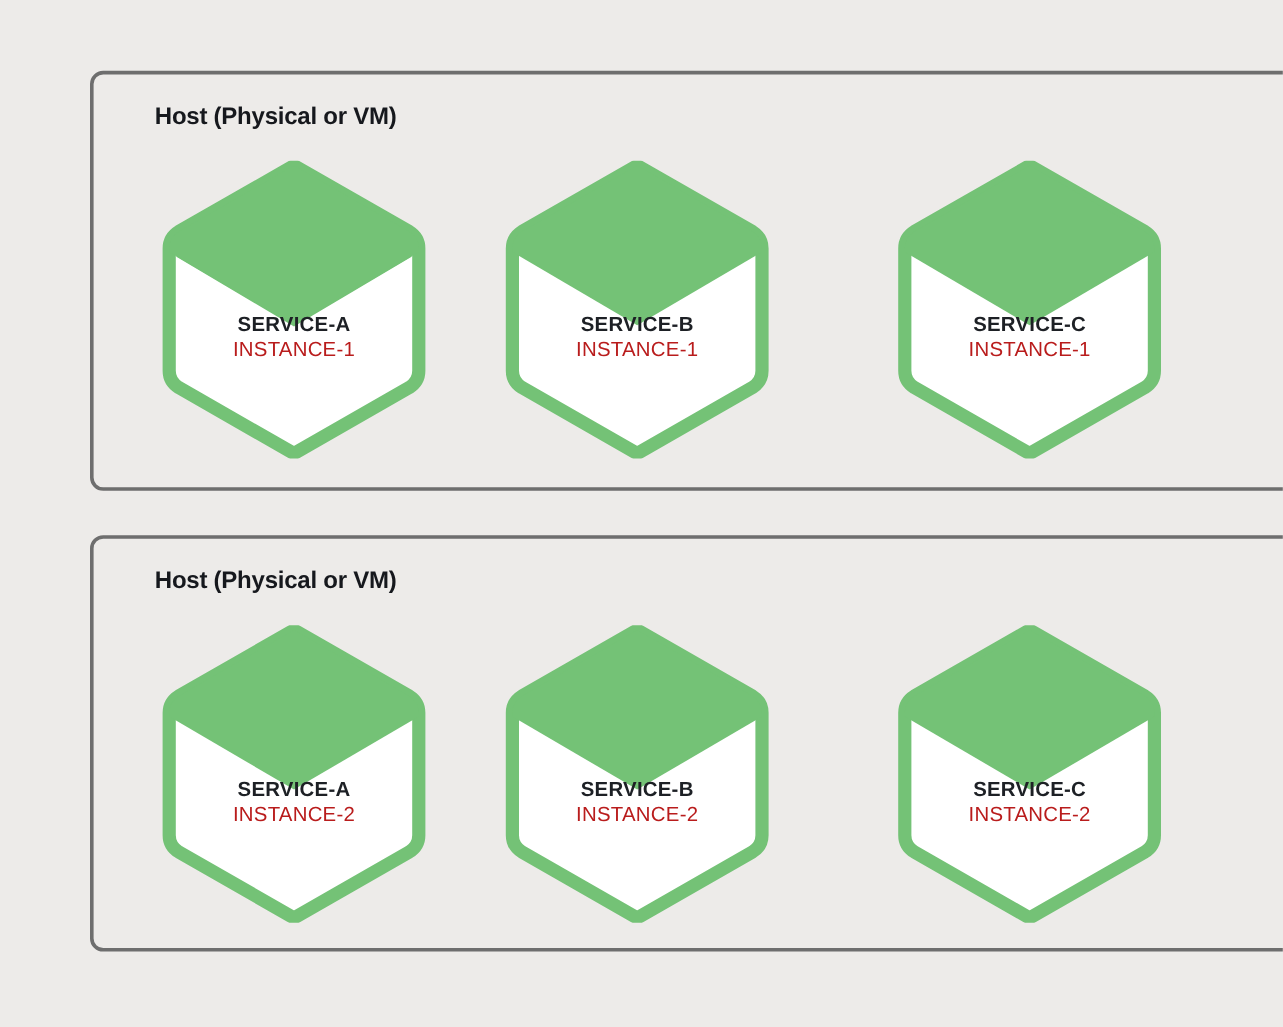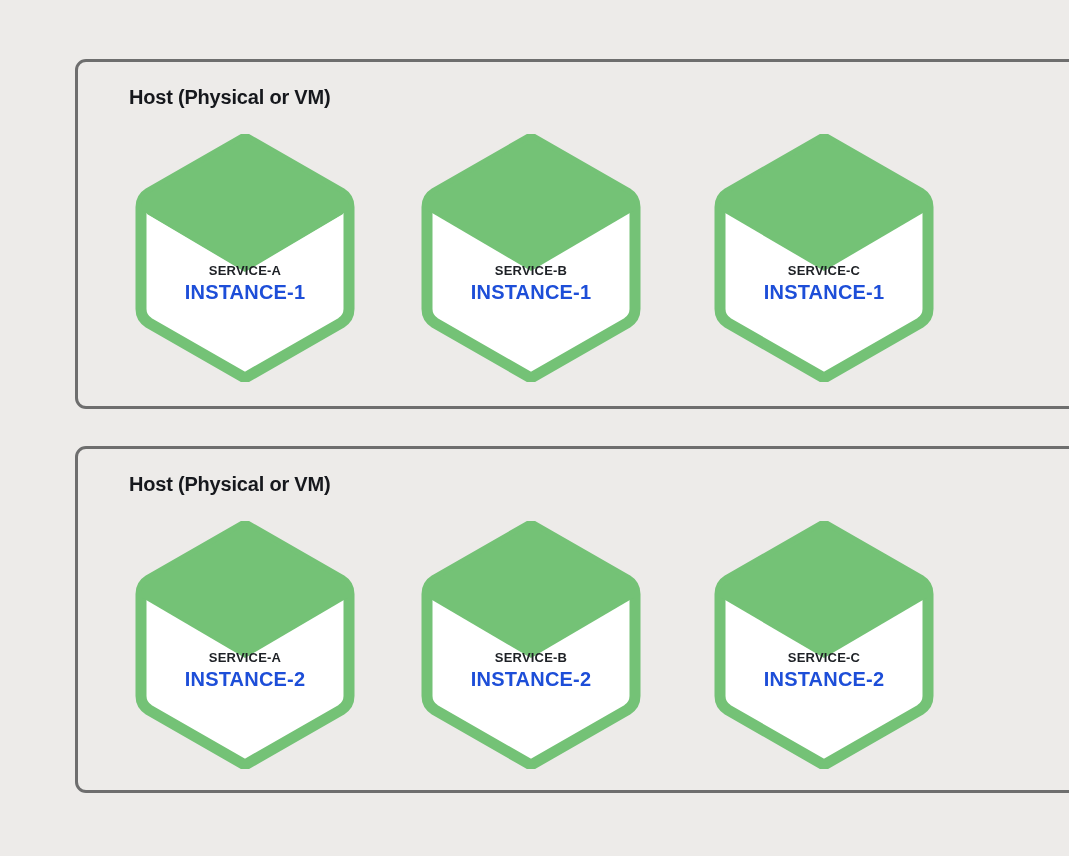--- a/index.html
+++ b/index.html
@@ -65,45 +65,45 @@
     left: 0;
     top: 0;
     width: 224px;
     height: 248px;
     display: block;
   }
 
   
   .hex.slot-1 { left: 55px; }
   .hex.slot-2 { left: 341px; }
-  .hex.slot-3 { left: 634px; }
+  .hex.slot-3 { left: 668px; }
 
   .host-box.row-1 .hex { top: 72px; }   
   .host-box.row-2 .hex { top: 72px; }   
 
   .hex-labels {
     position: absolute;
     left: 0;
     width: 224px;
     top: 126px;
     text-align: center;
     pointer-events: none;
   }
   .hex-service {
-    font-size: 13px;
+    font-size: 17px;
     font-weight: bold;
     color: #1d2025;
     letter-spacing: 0.2px;
     line-height: 21px;
     white-space: nowrap;
   }
   .hex-instance {
-    font-size: 20px;
-    font-weight: bold;
-    color: #1d4ed8;
+    font-size: 17px;
+    font-weight: normal;
+    color: #b91c1c;
     letter-spacing: 0.2px;
     line-height: 22px;
     white-space: nowrap;
   }
 </style>
 </head>
 <body>
 
 <div class="canvas">
 

